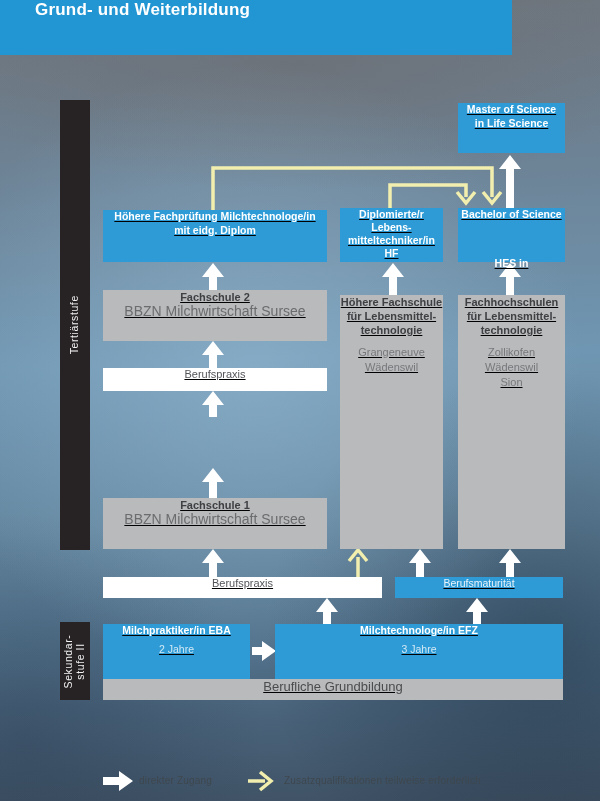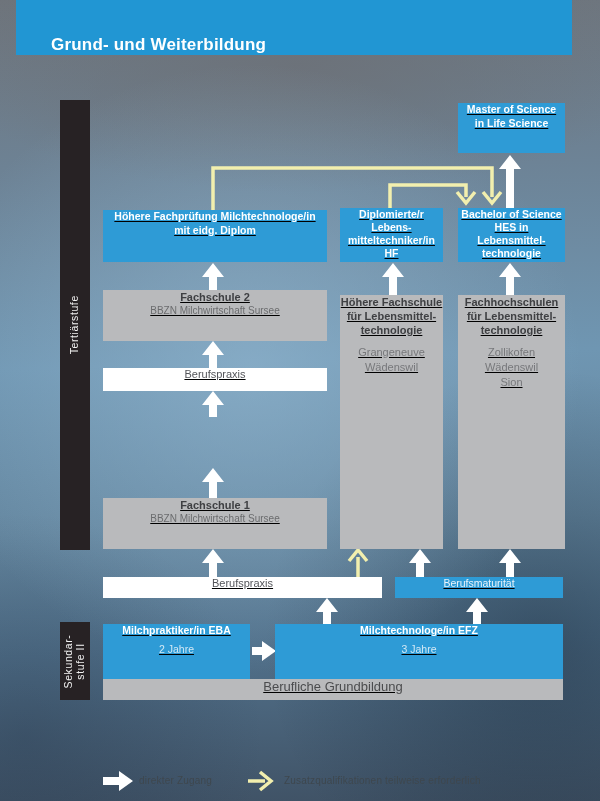--- a/index.html
+++ b/index.html
@@ -7,38 +7,38 @@
     position:relative; width:600px; height:801px; overflow:hidden;
     font-family:"Liberation Sans","DejaVu Sans",sans-serif;
     background:
       radial-gradient(55% 38% at 42% 46%, rgba(152,188,213,0.55), rgba(152,188,213,0) 100%),
       radial-gradient(46% 34% at 90% 80%, rgba(10,25,40,0.38), rgba(10,25,40,0) 100%),
       radial-gradient(40% 28% at 4% 92%, rgba(25,40,60,0.28), rgba(25,40,60,0) 100%),
       radial-gradient(60% 16% at 50% 8%, rgba(108,113,120,0.85), rgba(108,113,120,0) 100%),
       linear-gradient(178deg,#6e747b 0%,#6d8396 22%,#6f96b2 45%,#64869f 65%,#51708a 80%,#3f5164 100%);
   }
   .header{
-    position:absolute; left:16px; top:0; width:556px; height:55px;
-    background:#2196d3; z-index:3; display:flex; align-items:flex-end;
+    position:absolute; left:0; top:0; width:512px; height:55px;
+    background:#2196d3; z-index:3; display:flex; align-items:flex-start;
   }
   .header h1{
     margin:0 0 0 35px; color:#fff; font-size:17px; font-weight:bold; letter-spacing:0.2px;
   }
   svg.arrows{position:absolute; left:0; top:0; z-index:1;}
   .box{
     position:absolute; z-index:2; display:flex; flex-direction:column;
     align-items:center; justify-content:flex-start; text-align:center; box-sizing:border-box;text-decoration:underline;
   }
   .blue{background:#2e9bd6;}
   .grayb{background:#b9babc;}
   .whiteb{background:#ffffff;}
   .bl{font-size:10.5px; font-weight:bold; color:#ffffff; line-height:13.5px; white-space:nowrap;}
   .sub-blue{font-size:10.5px; color:#d2e8f5; line-height:13px; margin-top:5px; white-space:nowrap;}
   .gt{font-size:11px; font-weight:bold; color:#3f4043; line-height:14px; white-space:nowrap;}
-  .gs{font-size:10px; color:#6b6c6e; line-height:14px; white-space:nowrap;}
+  .gs{font-size:14px; color:#6b6c6e; line-height:14px; white-space:nowrap;}
   .loc{font-size:11px; color:#77787b; line-height:15px; white-space:nowrap;}
   .loc-block{margin-top:8px;}
   .wlabel{font-size:11px; color:#54555a;}
   .bmlabel{font-size:10.5px; color:#e9f3fa;}
   .glabel{font-size:13px; color:#4b4c4e;}
   .vbar{
     position:absolute; width:30px; background:#272224; z-index:2;
     display:flex; align-items:center; justify-content:center;
   }
   .vtext{
@@ -105,21 +105,21 @@
   <div class="box blue" style="left:103px; top:210px; width:224px; height:52px;">
     <div class="bl">Höhere Fachprüfung Milchtechnologe/in</div>
     <div class="bl">mit eidg. Diplom</div>
   </div>
   <div class="box blue" style="left:340px; top:208px; width:103px; height:54px;">
     <div class="bl" style="line-height:13px;">Diplomierte/r</div>
     <div class="bl" style="line-height:13px;">Lebens-</div>
     <div class="bl" style="line-height:13px;">mitteltechniker/in</div>
     <div class="bl" style="line-height:13px;">HF</div>
   </div>
-  <div class="box blue" style="left:458px; top:208px; width:107px; height:54px;">
+  <div class="box blue" style="left:458px; top:208px; width:107px; height:54px;gap:36px;">
     <div class="bl" style="line-height:13px;">Bachelor of Science</div>
     <div class="bl" style="line-height:13px;">HES in</div>
     <div class="bl" style="line-height:13px;">Lebensmittel-</div>
     <div class="bl" style="line-height:13px;">technologie</div>
   </div>
 
   <div class="box grayb" style="left:103px; top:290px; width:224px; height:51px;">
     <div class="gt">Fachschule 2</div>
     <div class="gs">BBZN Milchwirtschaft Sursee</div>
   </div>

